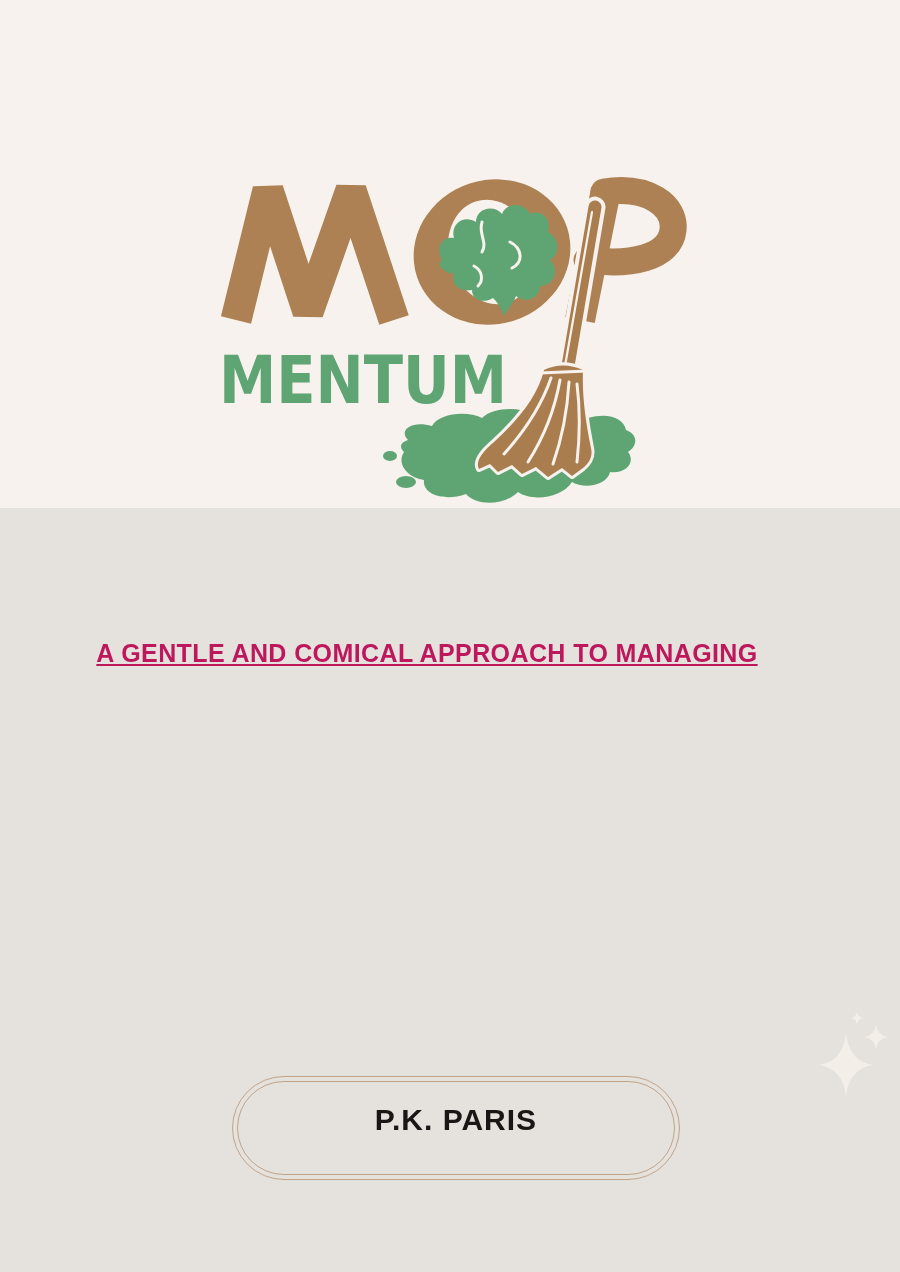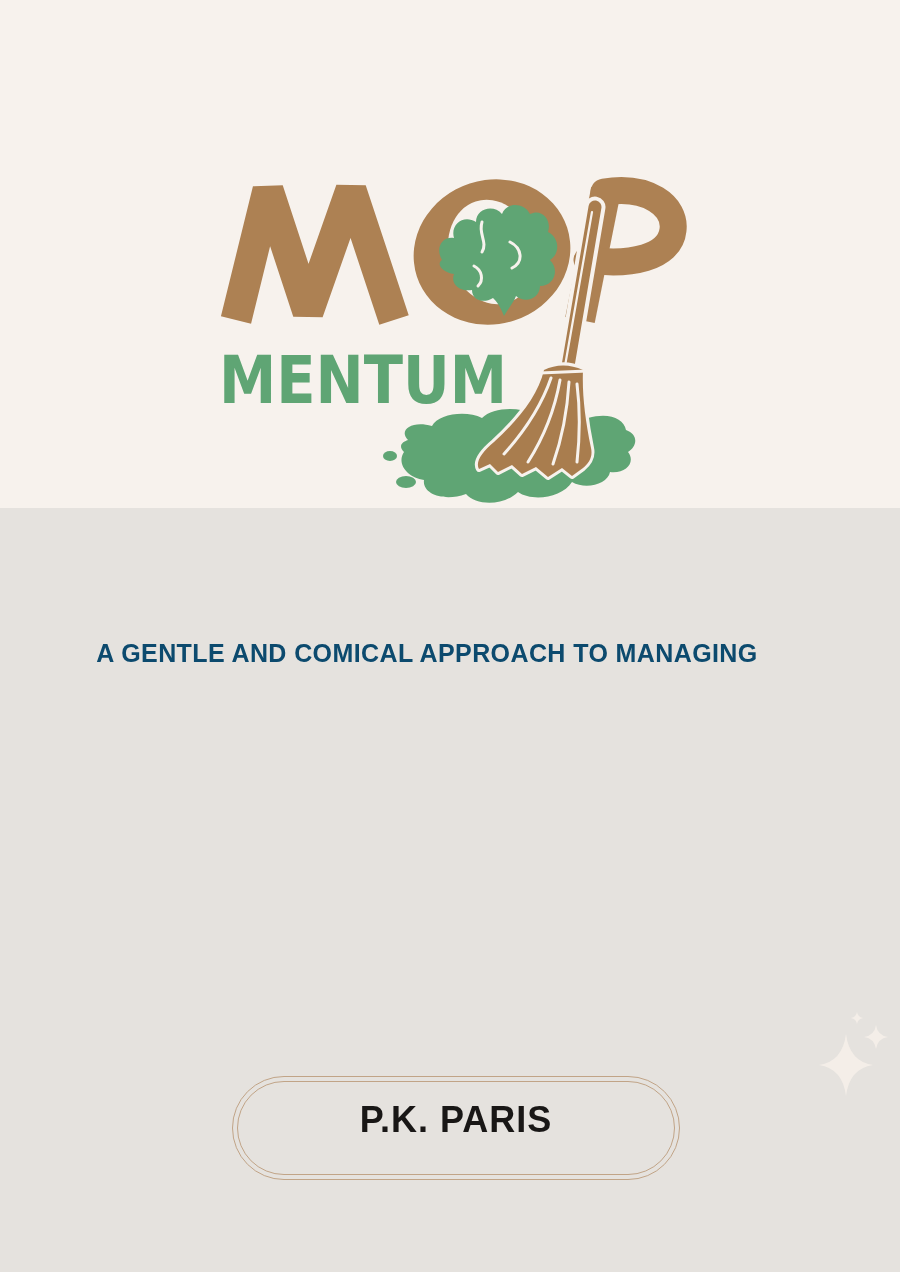--- a/index.html
+++ b/index.html
@@ -18,38 +18,39 @@
     position:absolute;left:0;top:508px;width:900px;height:764px;
     background:#e5e2de;
   }
   .logo-svg{position:absolute;left:180px;top:150px;}
   .sparkles-svg{position:absolute;left:800px;top:500px;}
   .subtitle{
     position:absolute;left:0;top:128px;width:854px;
     text-align:center;
     font-size:25px;line-height:34px;
     font-weight:bold;letter-spacing:0.4px;
-    color:#0c4a6e;
+    color:#be185d;
+    text-decoration:underline;
   }
   .author-badge{
     position:absolute;left:232px;top:568px;
     width:448px;height:104px;
     box-sizing:border-box;
     border:1.5px solid #c1a487;
     border-radius:60px;
   }
   .author-badge-inner{
     position:absolute;inset:4px;
     border:1.2px solid #c1a487;
     border-radius:60px;
     display:flex;align-items:center;justify-content:center;
     padding-bottom:16px;
   }
   .author-name{
-    font-size:36px;font-weight:bold;letter-spacing:1px;
+    font-size:30px;font-weight:bold;letter-spacing:1px;
     color:#191716;
   }
 </style>
 </head>
 <body>
 
 <div class="page">
 
   <section class="top-section">
 

